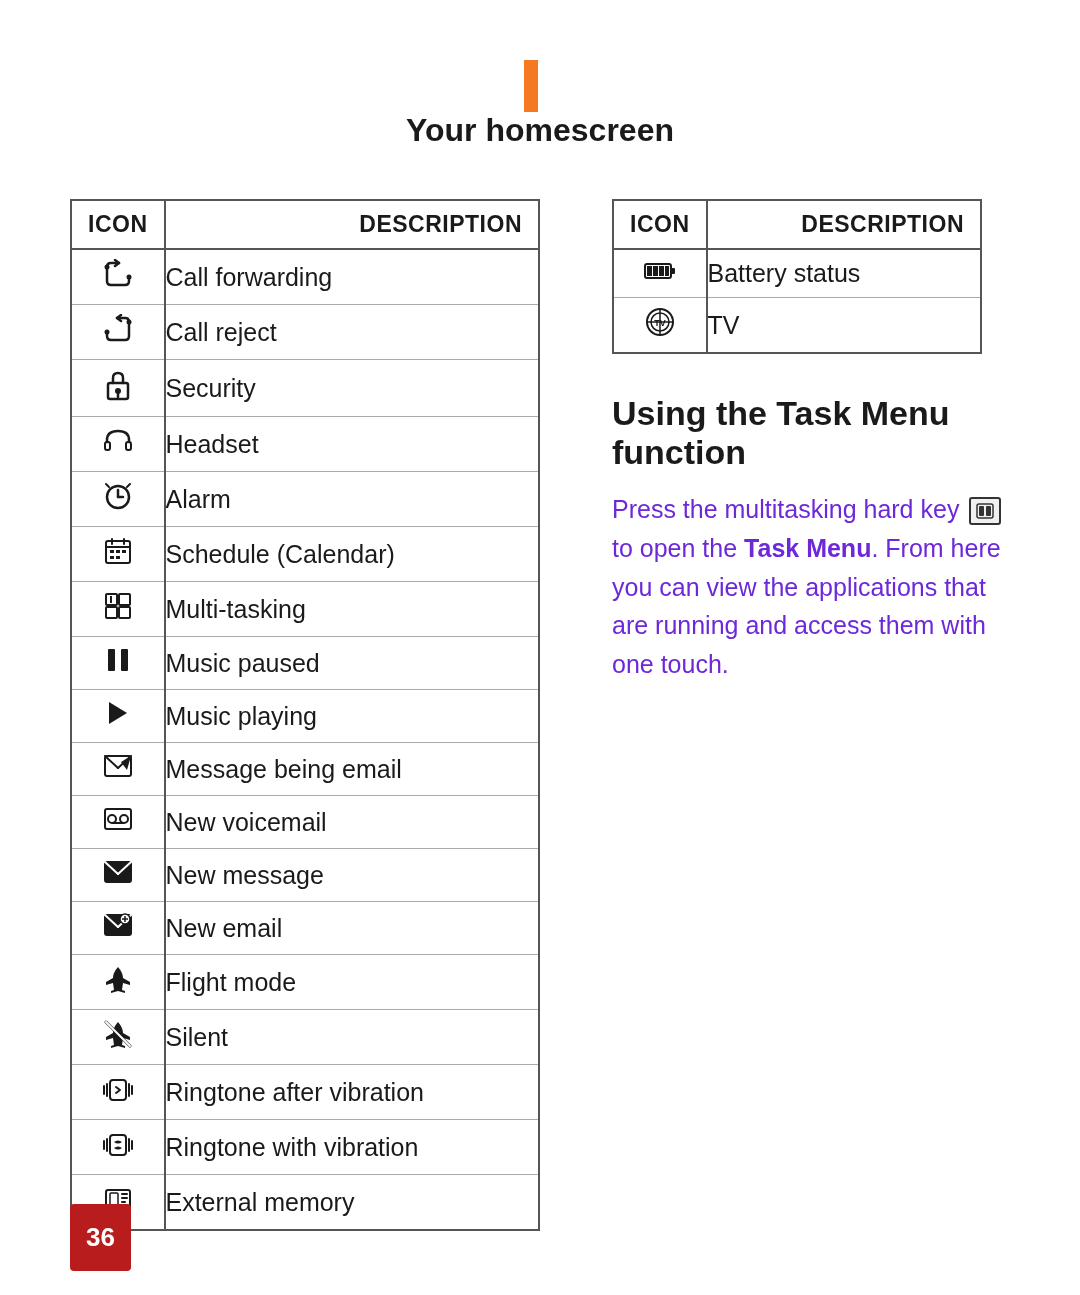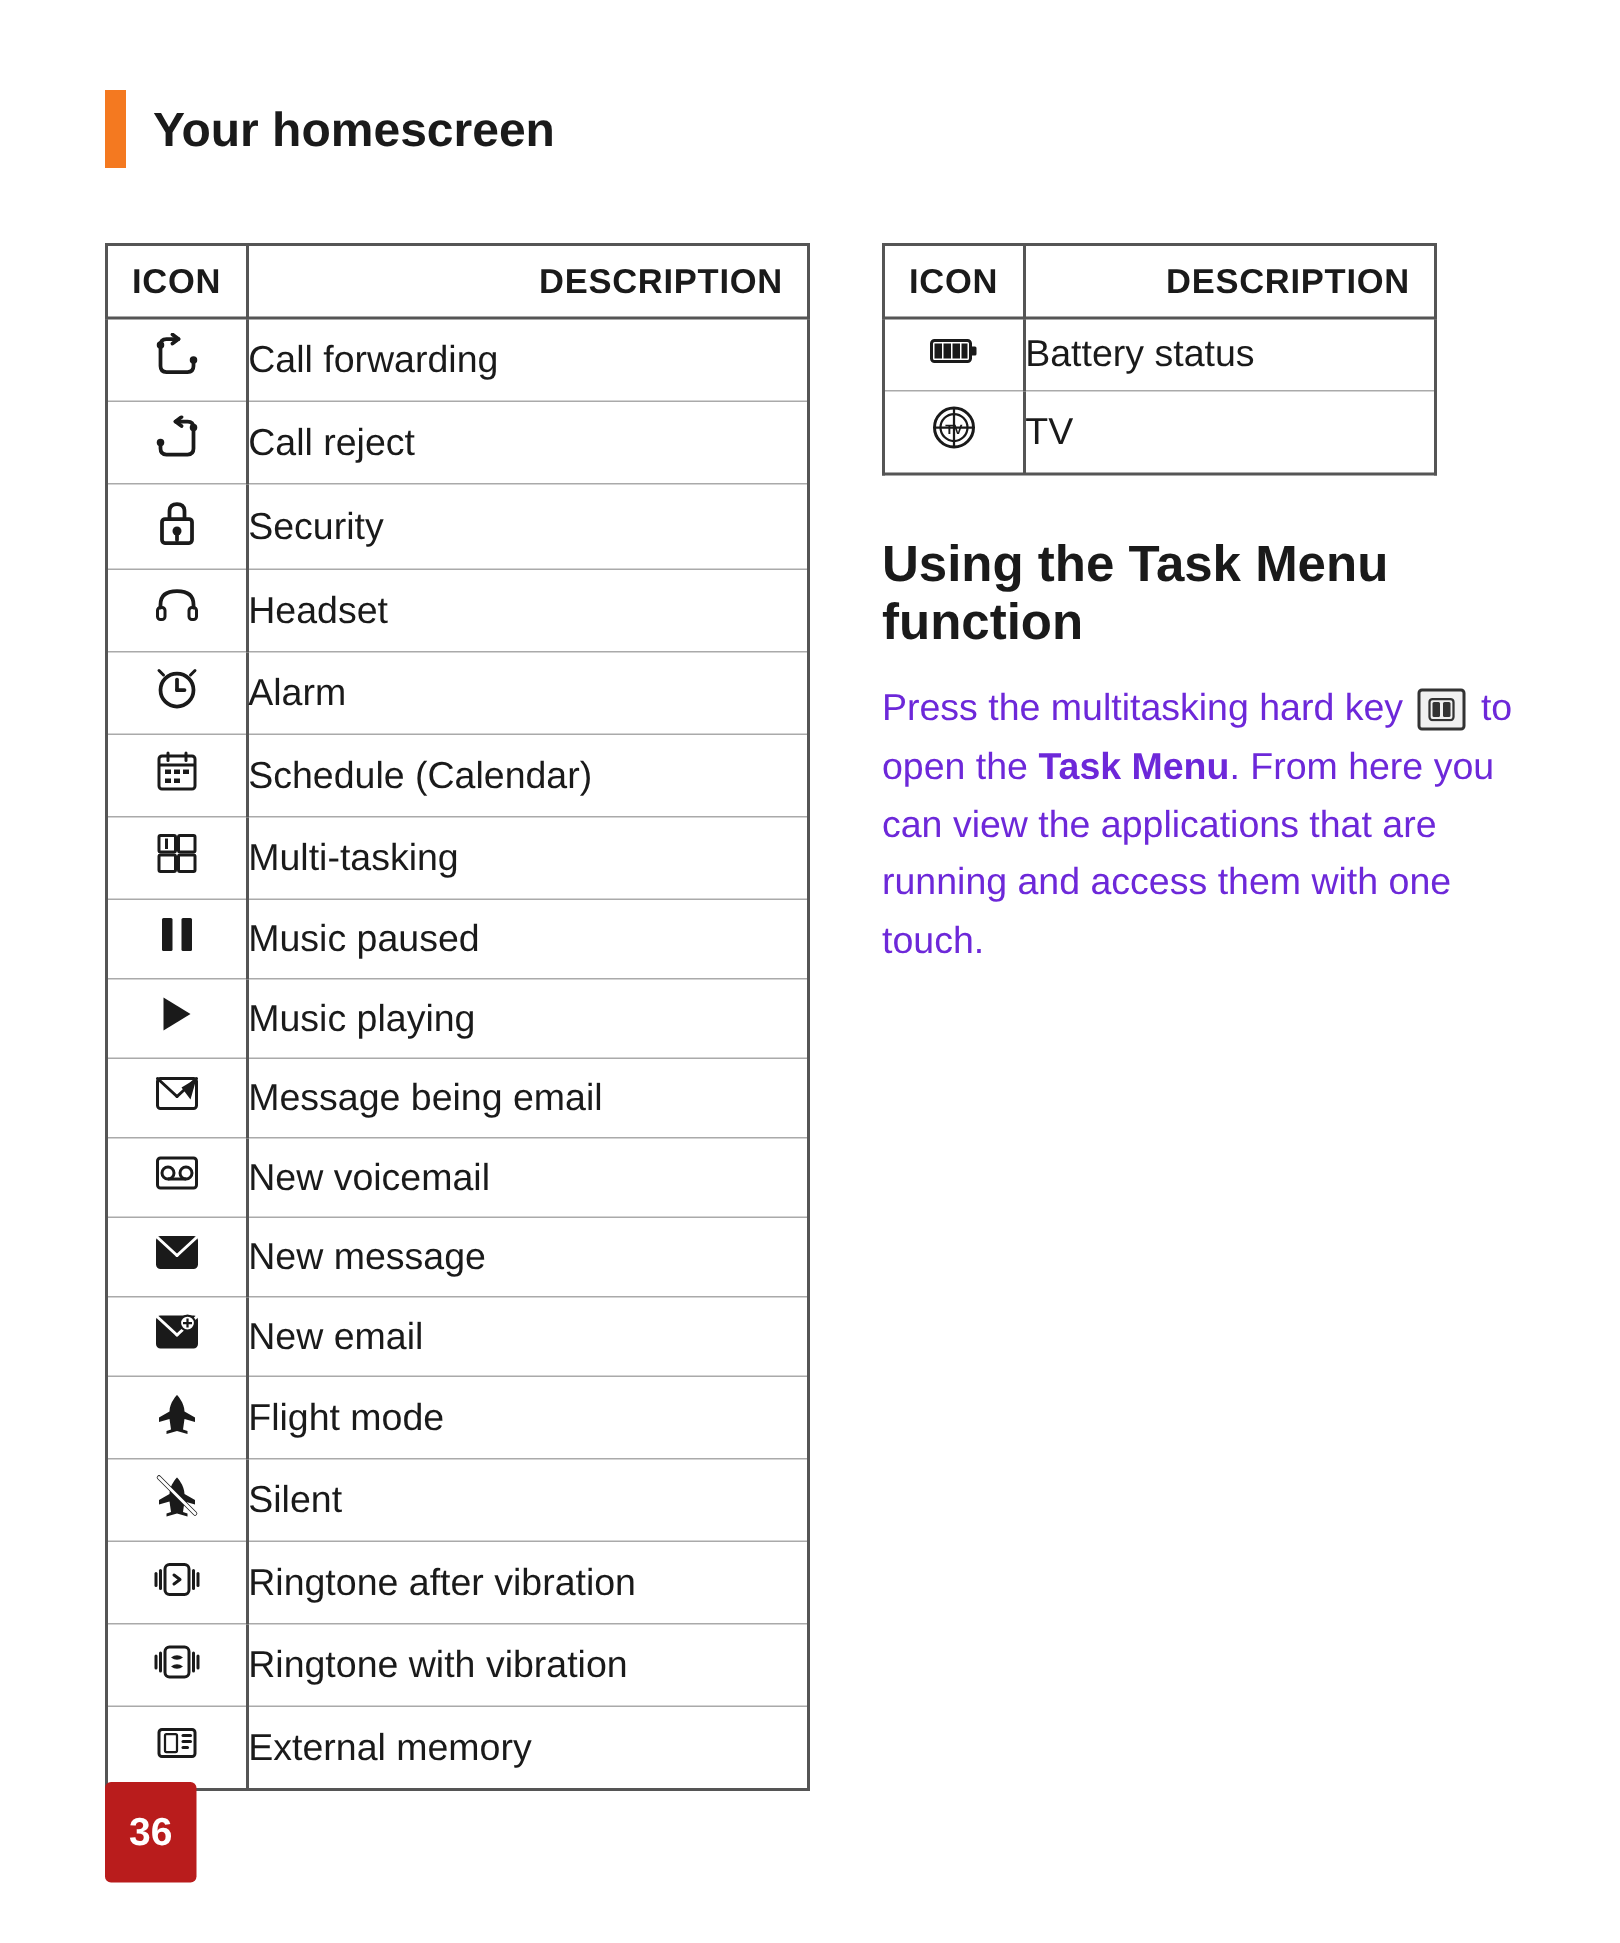--- a/index.html
+++ b/index.html
@@ -12,36 +12,37 @@
       color: #1a1a1a;
       position: relative;
     }
     .page-container {
       padding: 60px 70px 80px 70px;
     }
     .page-header {
       display: flex;
       align-items: center;
       margin-bottom: 50px;
+      flex-direction: column;
     }
     .orange-bar {
       width: 14px;
       height: 52px;
       background: #f47920;
       margin-right: 18px;
       flex-shrink: 0;
     }
     .page-title {
       font-size: 32px;
       font-weight: 800;
       color: #1a1a1a;
     }
     .content-area {
       display: flex;
-      gap: 48px;
+      gap: 72px;
       align-items: flex-start;
     }
     .left-table-section {
       flex: 0 0 auto;
     }
     .right-section {
       flex: 1;
     }
     table {
       border-collapse: collapse;

